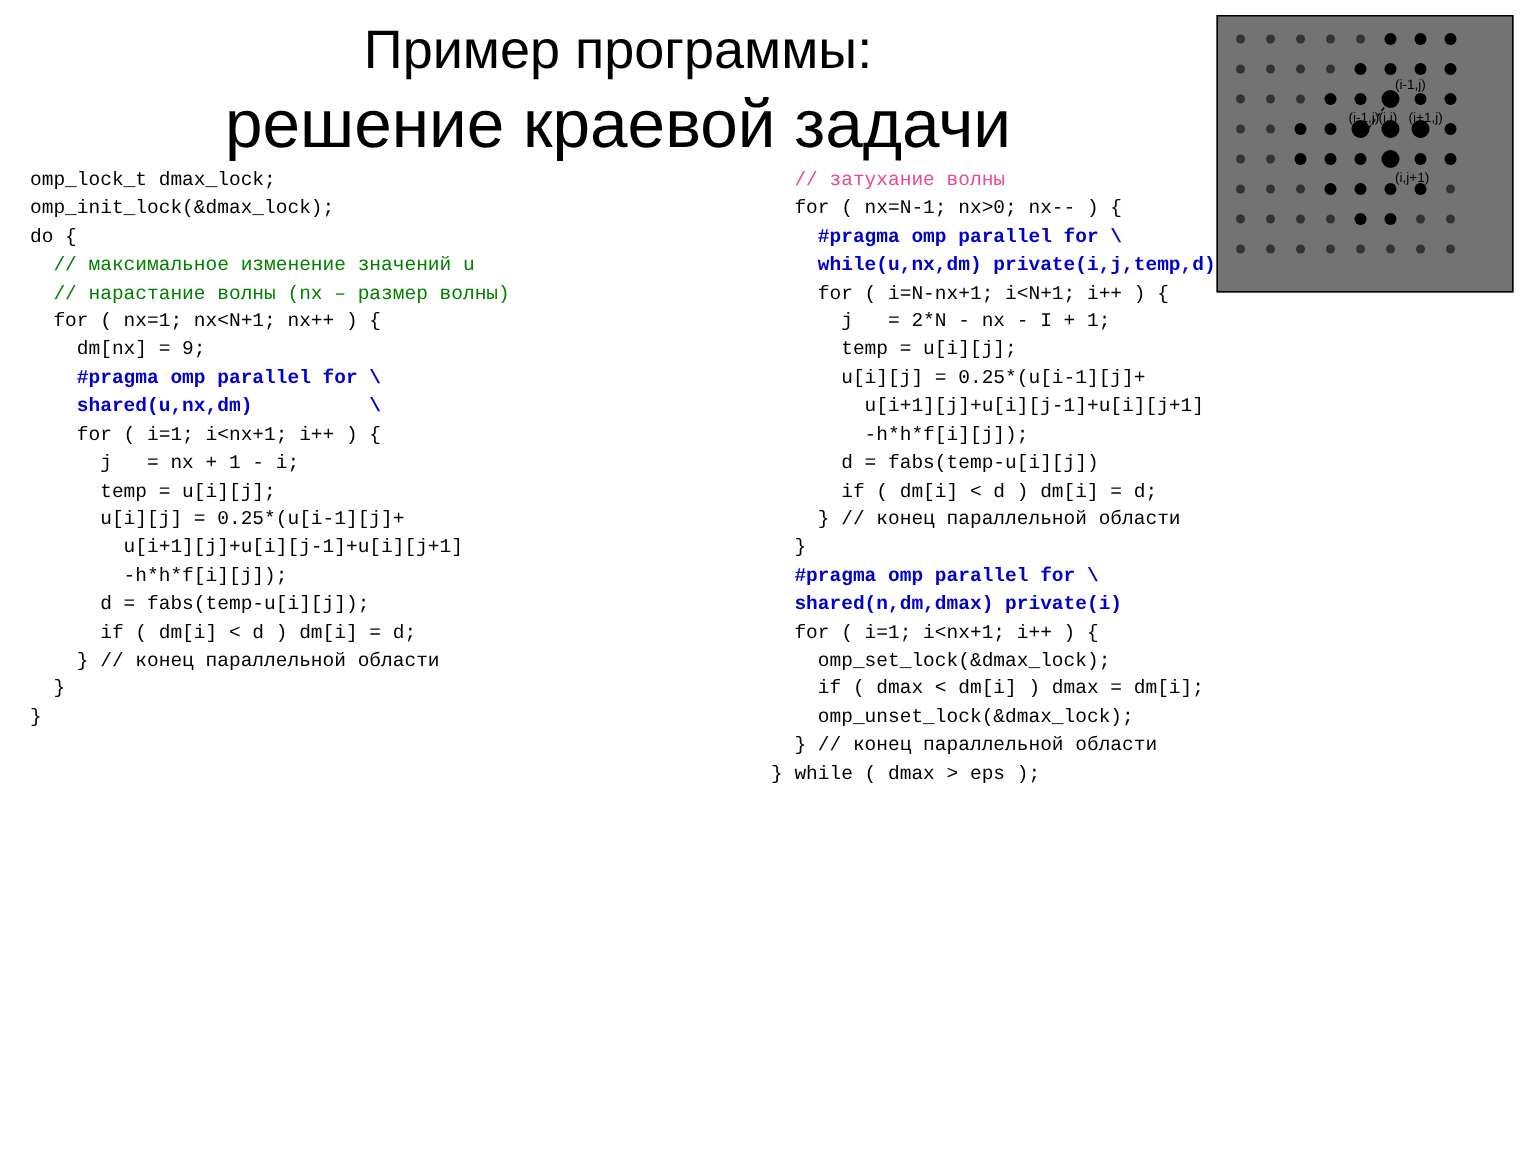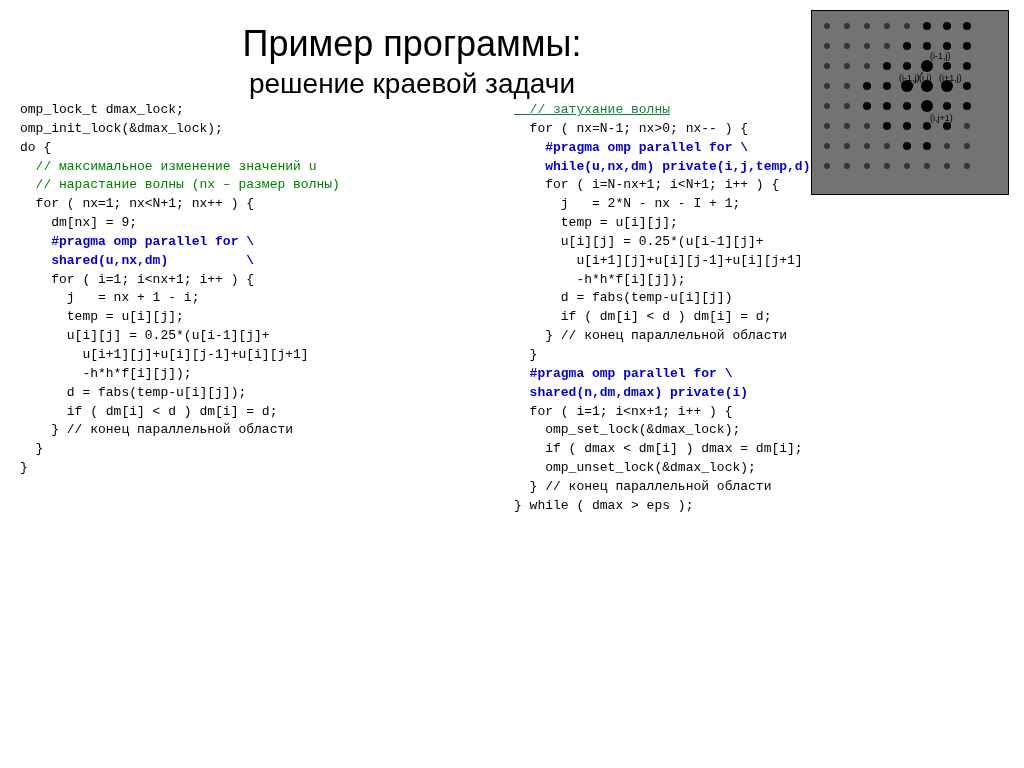--- a/index.html
+++ b/index.html
@@ -135,22 +135,22 @@
       <circle cx="95" cy="155" r="3" class="dot"></circle>
       <circle cx="115" cy="155" r="3" class="dot"></circle>
       <circle cx="135" cy="155" r="3" class="dot"></circle>
       <circle cx="155" cy="155" r="3" class="dot"></circle>
 
       <line x1="100" y1="75" x2="115" y2="55" stroke="#000" stroke-width="1" stroke-dasharray="3,2"></line>
     </svg>
   </div>
 
   <div>
-    <div style="text-align:center; font-size:36px; font-weight:normal; color:#000; padding-right:200px; line-height:1.25;margin-top:11px;">Пример программы:</div>
-    <div style="text-align:center; font-size:28px; font-weight:normal; color:#000; padding-right:200px; line-height:1.25;">решение краевой задачи</div>
+    <div style="text-align:center; font-size:36px; font-weight:normal; color:#000; padding-right:200px; line-height:1.25;">Пример программы:</div>
+    <div style="text-align:center; font-size:45px; font-weight:normal; color:#000; padding-right:200px; line-height:1.25;">решение краевой задачи</div>
   </div>
 
 
   <div class="code-section" id="code-container">
     <div class="code-col" id="left-col">
         <div class="code-line">omp_lock_t dmax_lock;</div>
         <div class="code-line">omp_init_lock(&amp;dmax_lock);</div>
         <div class="code-line">do {</div>
         <div class="code-line" style="color: rgb(0, 128, 0);">  // максимальное изменение значений u</div>
         <div class="code-line" style="color: rgb(0, 128, 0);">  // нарастание волны (nx – размер волны)</div>
@@ -164,21 +164,21 @@
         <div class="code-line">      u[i][j] = 0.25*(u[i-1][j]+</div>
         <div class="code-line">        u[i+1][j]+u[i][j-1]+u[i][j+1]</div>
         <div class="code-line">        -h*h*f[i][j]);</div>
         <div class="code-line">      d = fabs(temp-u[i][j]);</div>
         <div class="code-line">      if ( dm[i] &lt; d ) dm[i] = d;</div>
         <div class="code-line">    } // конец параллельной области</div>
         <div class="code-line">  }</div>
         <div class="code-line">}</div>
       </div>
     <div class="code-col" id="right-col">
-        <div class="code-line" style="color: #15803d; text-decoration: underline;">  // затухание волны</div>
+        <div class="code-line" style="color: #ec4899;">  // затухание волны</div>
         <div class="code-line">  for ( nx=N-1; nx&gt;0; nx-- ) {</div>
         <div class="code-line" style="color: rgb(0, 0, 204); font-weight: bold;">    #pragma omp parallel for \</div>
         <div class="code-line" style="color: rgb(0, 0, 204); font-weight: bold;">    while(u,nx,dm) private(i,j,temp,d)</div>
         <div class="code-line">    for ( i=N-nx+1; i&lt;N+1; i++ ) {</div>
         <div class="code-line">      j   = 2*N - nx - I + 1;</div>
         <div class="code-line">      temp = u[i][j];</div>
         <div class="code-line">      u[i][j] = 0.25*(u[i-1][j]+</div>
         <div class="code-line">        u[i+1][j]+u[i][j-1]+u[i][j+1]</div>
         <div class="code-line">        -h*h*f[i][j]);</div>
         <div class="code-line">      d = fabs(temp-u[i][j])</div>

